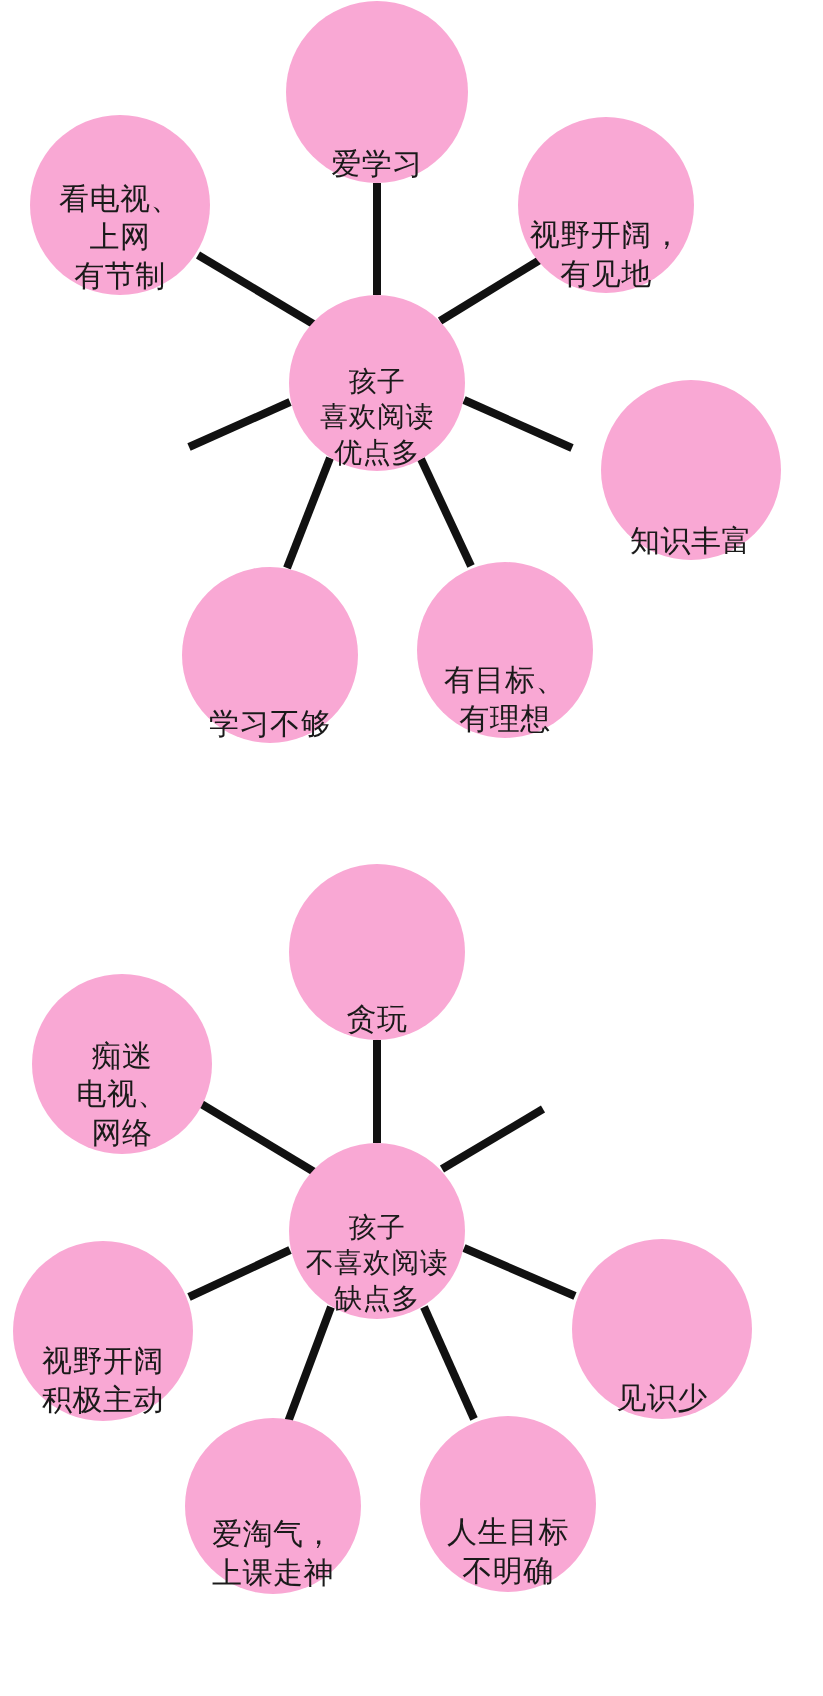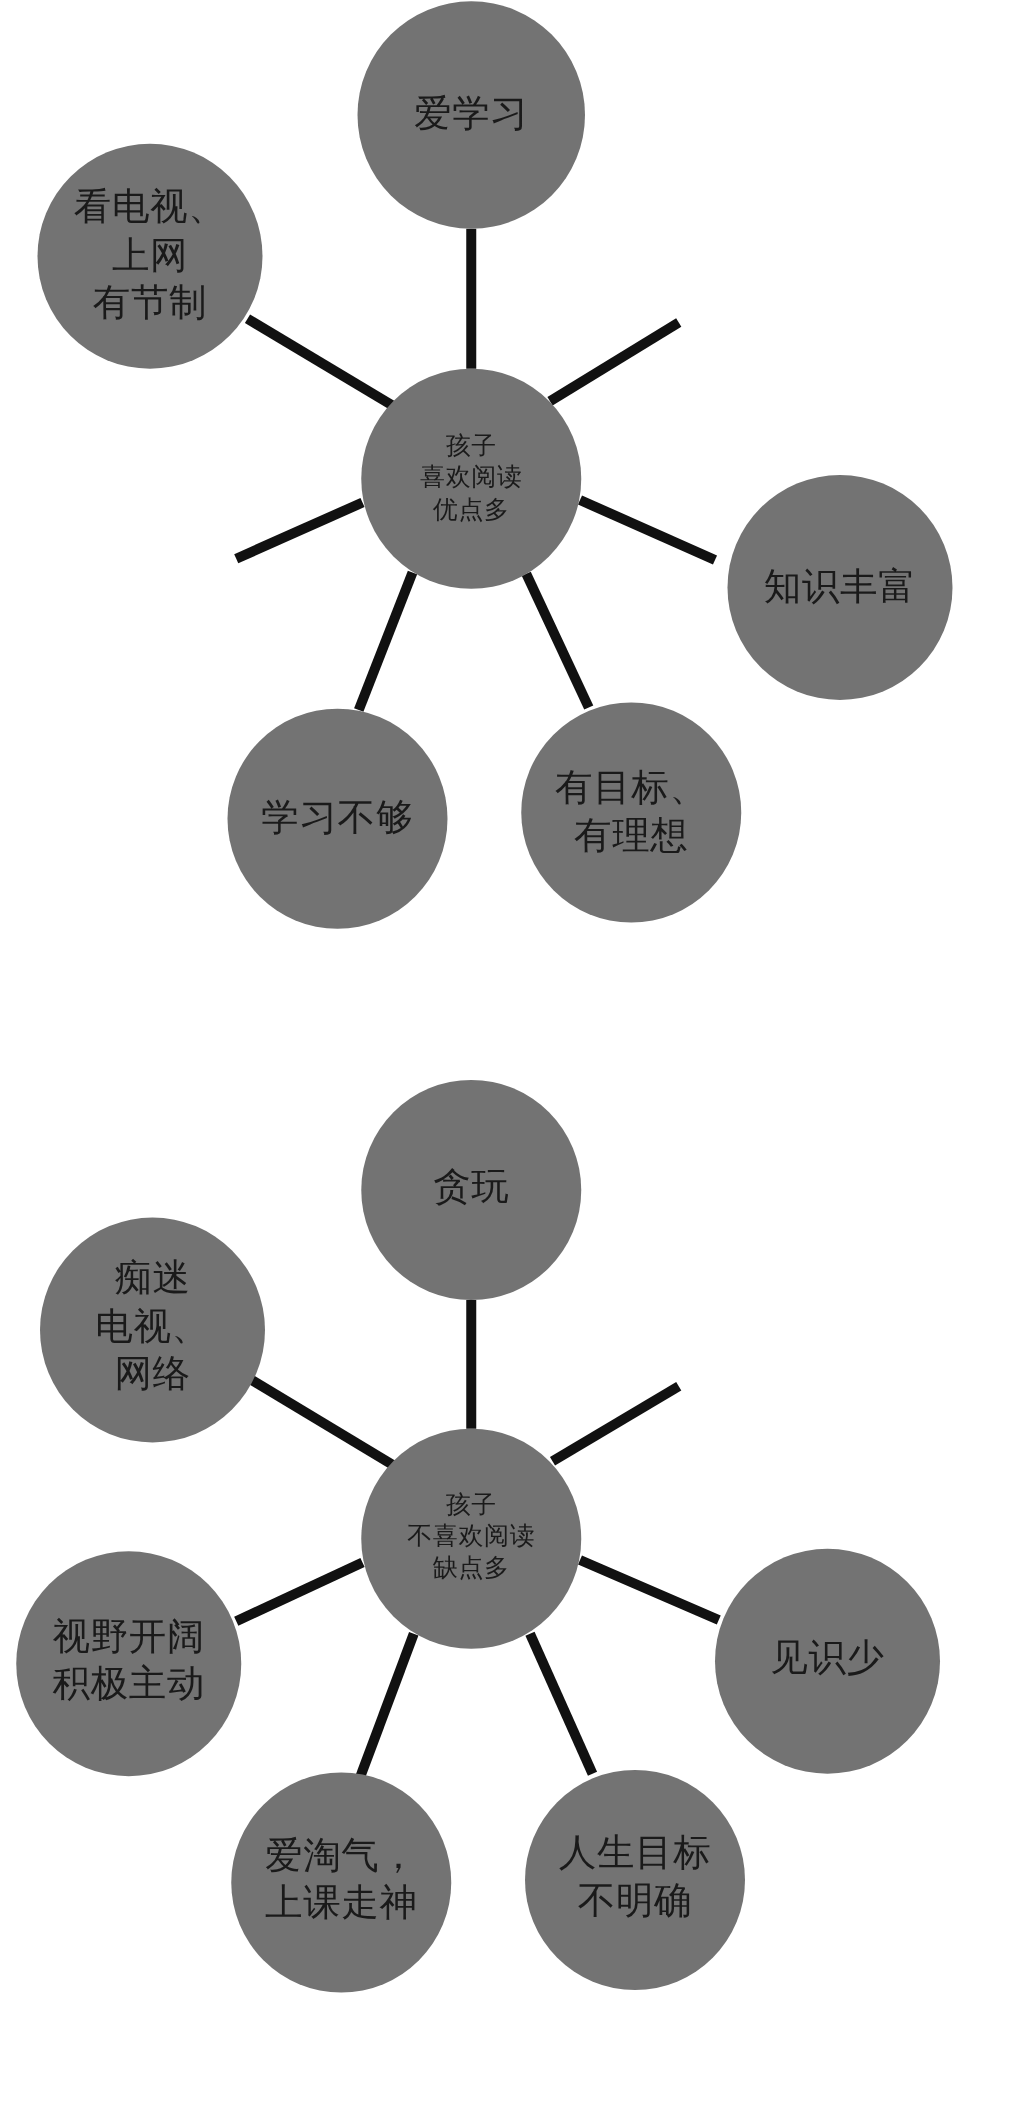--- a/index.html
+++ b/index.html
@@ -30,36 +30,36 @@
     position: absolute;
     left: 0;
     top: 0;
     width: 100%;
     height: 100%;
     pointer-events: none;
   }
   .node {
     position: absolute;
     border-radius: 50%;
-    background: #737373;
+    background: #f9a8d4;
     display: flex;
-    align-items: center;
+    align-items: flex-end;
     justify-content: center;
     text-align: center;
     box-sizing: border-box;
     color: #1a1a1a;
   }
   .node .label {
     display: block;
     line-height: 1.28;
     white-space: pre-line;
     letter-spacing: 0.5px;
     font-weight: 400;
   }
-  .node-center .label { font-size: 20px; }
+  .node-center .label { font-size: 28px; }
   .node-satellite .label { font-size: 30px; }
 </style>
 </head>
 <body>
 
 <div id="page">
 
   <div class="diagram" id="diagram-benefits">
 
     <svg class="edges" viewBox="0 0 823 800">
@@ -71,22 +71,26 @@
         <line x1="330" y1="458" x2="287" y2="568"></line>
         <line x1="290" y1="402" x2="189" y2="447"></line>
         <line x1="315" y1="325" x2="198" y2="255"></line>
       </g>
     </svg>
 
     <div class="node node-satellite" style="left:286px; top:1px; width:182px; height:182px;">
       <span class="label">爱学习</span>
     </div>
 
+    <div class="node node-satellite" style="left:518px; top:117px; width:176px; height:176px;">
+      <span class="label">视野开阔，
+有见地</span>
+    </div>
 
-    <div class="node node-satellite" style="left:582px; top:380px; width:180px; height:180px;">
+    <div class="node node-satellite" style="left:601px; top:380px; width:180px; height:180px;">
       <span class="label">知识丰富</span>
     </div>
 
     <div class="node node-satellite" style="left:417px; top:562px; width:176px; height:176px;">
       <span class="label">有目标、
 有理想</span>
     </div>
 
     <div class="node node-satellite" style="left:182px; top:567px; width:176px; height:176px;">
       <span class="label">学习不够</span>

